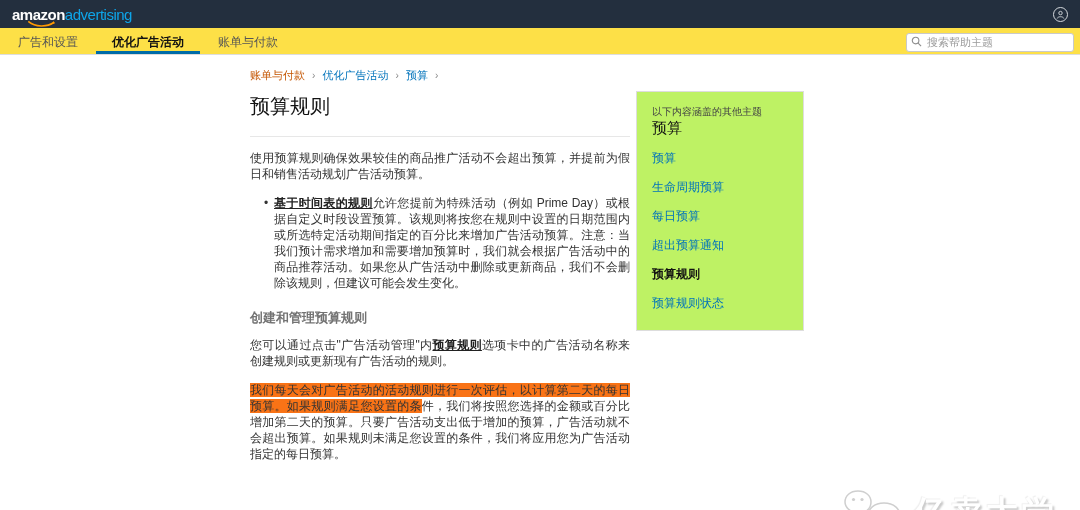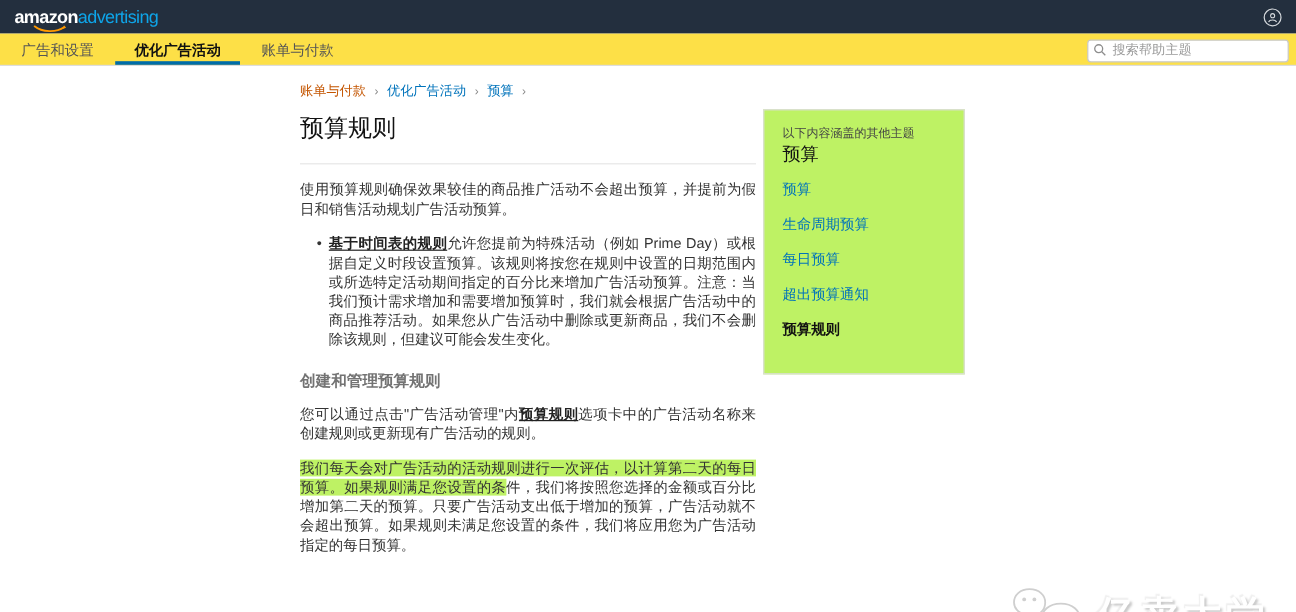--- a/index.html
+++ b/index.html
@@ -44,21 +44,21 @@
 
   h1.page-title { font-size: 20px; font-weight: 400; color: #121212; margin: 2px 0 16px; }
   .main-col p, .main-col li { font-size: 12px; line-height: 16px; color: #333;
     text-align: justify; }
   .main-col p { margin-bottom: 13px; }
   .rule { border: none; border-top: 1px solid #e7e7e7; margin: 14px 0 13px; }
   ul.bullets { list-style: none; margin: 0 0 13px 14px; }
   ul.bullets li { padding-left: 10px; position: relative; }
   ul.bullets li::before { content: "•"; position: absolute; left: 0; top: 0; color: #333; }
   h2.section { font-size: 13px; font-weight: bold; color: #737373; margin: 18px 0 10px; }
-  .hl { background: #bef264; }
+  .hl { background: #f97316; }
   b { color: #222; text-decoration: underline; }
 
   
   .side-eyebrow { font-size: 10px; color: #444; line-height: 13px; }
   .side-heading { font-size: 15px; color: #111; margin: 1px 0 12px; font-weight: 400; }
   .side-link { font-size: 12px; color: #0073bb; margin-bottom: 12px; cursor: pointer; }
   .side-current { font-size: 12px; color: #111; font-weight: bold; margin-bottom: 12px; }
   .side-link:last-child { margin-bottom: 2px; }
 
   
@@ -135,20 +135,21 @@
     </div>
 
     <div class="side-col">
       <div class="side-eyebrow">以下内容涵盖的其他主题</div>
       <div class="side-heading">预算</div>
       <div class="side-link">预算</div>
       <div class="side-link">生命周期预算</div>
       <div class="side-link">每日预算</div>
       <div class="side-link">超出预算通知</div>
       <div class="side-current">预算规则</div>
+      <div class="side-link">预算规则状态</div>
     </div>
   </div>
 
   <div class="watermark">
     <svg class="wm-icon" width="62" height="52" viewBox="0 0 62 52">
       <g fill="#fff" stroke="#cfcfcf" stroke-width="1.5">
         <path d="M14 4 C 6 4, 1 9, 1 15 C 1 19, 3.5 22, 7 24 L 6 29 L 11.5 26 C 12.5 26.2, 13.5 26.3, 14 26.3 C 22 26.3, 27 21.5, 27 15 C 27 9, 22 4, 14 4 Z"></path>
         <path d="M40 16 C 30 16, 24 22, 24 29 C 24 36, 30 42, 40 42 C 41.5 42, 43 41.8, 44.5 41.4 L 51 45 L 49.5 39.5 C 53.5 37, 56 33.3, 56 29 C 56 22, 50 16, 40 16 Z"></path>
       </g>
       <g fill="#cfcfcf">

